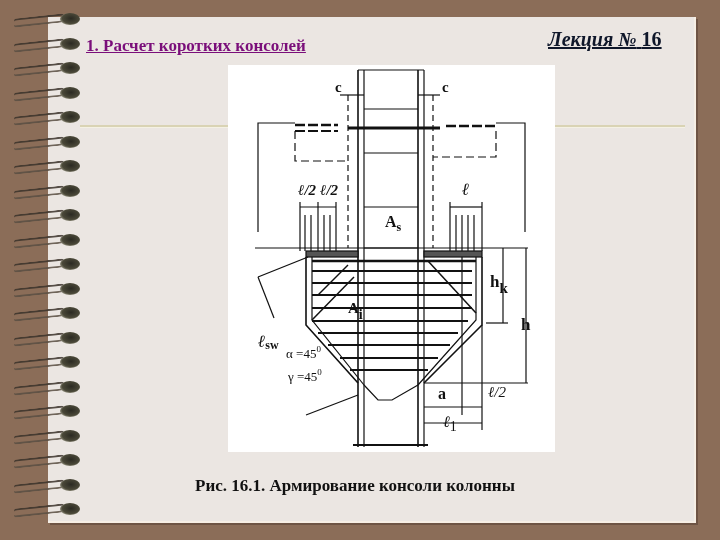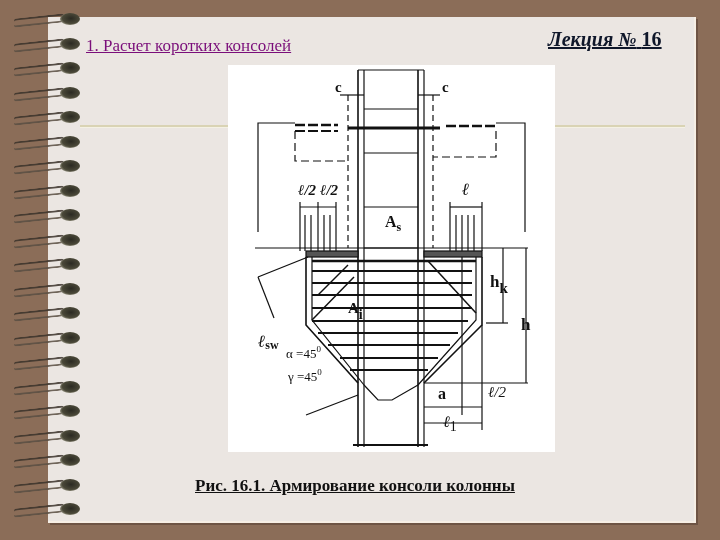--- a/index.html
+++ b/index.html
@@ -26,41 +26,41 @@
       border-radius: 3px; transform: skewY(-6deg);
       opacity: .85;
     }
     .ring .hole {
       position: absolute; left: 52px; top: 1px; width: 20px; height: 12px;
       border-radius: 50%;
       background: radial-gradient(ellipse at 55% 45%, #2b2a22 0%, #4a4838 55%, #c9c7b3 90%, rgba(235,230,226,0) 100%);
     }
     .header-title {
       position: absolute; left: 86px; top: 36px;
-      font-size: 17px; font-weight: normal; color: #7a0e7a;
+      font-size: 17px; font-weight: bold; color: #7a0e7a;
       text-decoration: underline;
     }
     .lecture {
       position: absolute; left: 548px; top: 28px;
       font-size: 20px; font-weight: bold; color: #0f172a;
       text-decoration: underline; font-style: italic;
     }
     .lecture .num { font-style: normal; }
     .rule {
       position: absolute; left: 80px; top: 125px; width: 605px; height: 2px;
       background: #d9d3b4; border-bottom: 1px solid #f4f1e4;
     }
     .figure {
       position: absolute; left: 228px; top: 65px; width: 327px; height: 387px;
       background: #ffffff;
     }
     .figure svg { position: absolute; left: 0; top: 0; }
     .caption {
       position: absolute; left: 195px; top: 476px;
-      font-size: 17px; font-weight: bold; color: #111; text-decoration: underline;
+      font-size: 17px; font-weight: bold; color: #111;
     }
     .lbl { font-family: "Liberation Serif", serif; font-weight: bold; fill: #111; }
   </style>
 </head>
 <body>
 
 <div class="page"></div>
 
 <div class="spiral" id="spiral">
     <div class="ring" style="top: 0px;">

